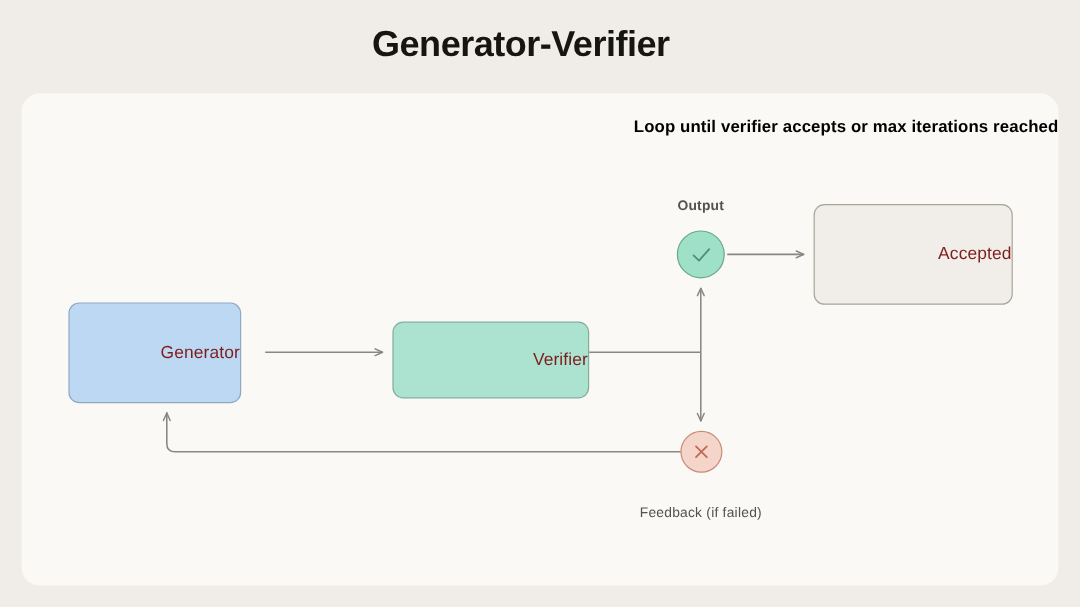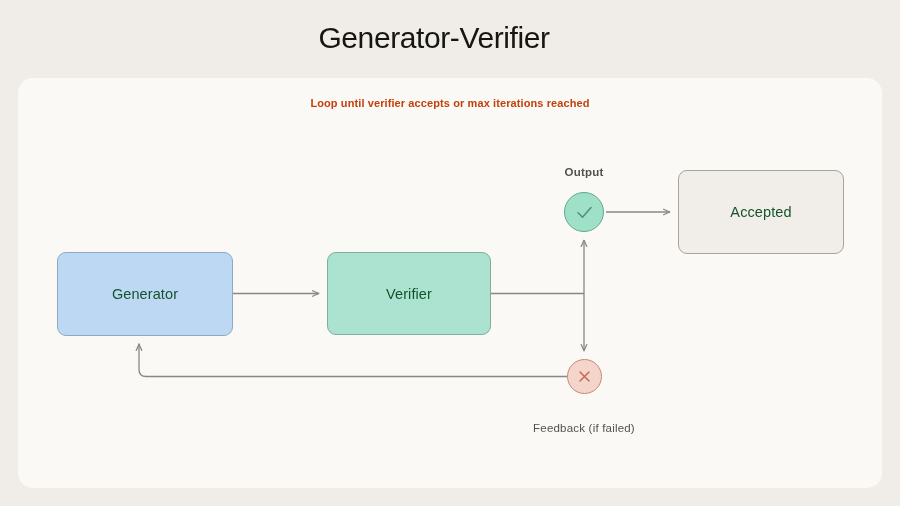--- a/index.html
+++ b/index.html
@@ -21,74 +21,74 @@
     height: 506px;
   }
   
   #page-title {
     position: absolute;
     left: 0;
     top: 21px;
     width: 868px;
     text-align: center;
     font-size: 30px;
-    font-weight: 400;
+    font-weight: 700;
     letter-spacing: -0.4px;
     color: #16150F;
   }
   
   #diagram-card {
     position: absolute;
     left: 18px;
     top: 78px;
     width: 864px;
     height: 410px;
     background: #FAF9F6;
     border-radius: 15px;
   }
   #diagram-subtitle {
     position: absolute;
     left: 0;
     top: 19px;
     width: 864px;
-    text-align: center;
-    font-size: 11px;
+    text-align: right;
+    font-size: 14px;
     font-weight: 600;
-    color: #c2410c;
+    color: #000000;
     letter-spacing: 0.1px;
   }
   
   #edges {
     position: absolute;
     left: 0; top: 0;
     width: 900px;
     height: 506px;
     pointer-events: none;
   }
   
   .node-box {
     position: absolute;
     box-sizing: border-box;
     border-radius: 9px;
     display: flex;
     align-items: center;
-    justify-content: center;
+    justify-content: flex-end;
     font-size: 14.5px;
-    color: #14532d;
+    color: #7f1d1d;
     letter-spacing: 0.1px;
   }
   #node-generator {
     left: 57px; top: 252px;
-    width: 176px; height: 84px;
+    width: 144px; height: 84px;
     background: #BDD8F3;
     border: 1.2px solid #8FA9C2;
   }
   #node-verifier {
-    left: 327px; top: 252px;
-    width: 164px; height: 83px;
+    left: 327px; top: 268px;
+    width: 164px; height: 64px;
     background: #ACE3D0;
     border: 1.2px solid #7FAE9C;
   }
   #node-accepted {
     left: 678px; top: 170px;
     width: 166px; height: 84px;
     background: #F1EEE9;
     border: 1.2px solid #A9A49C;
   }
   .node-circle {

